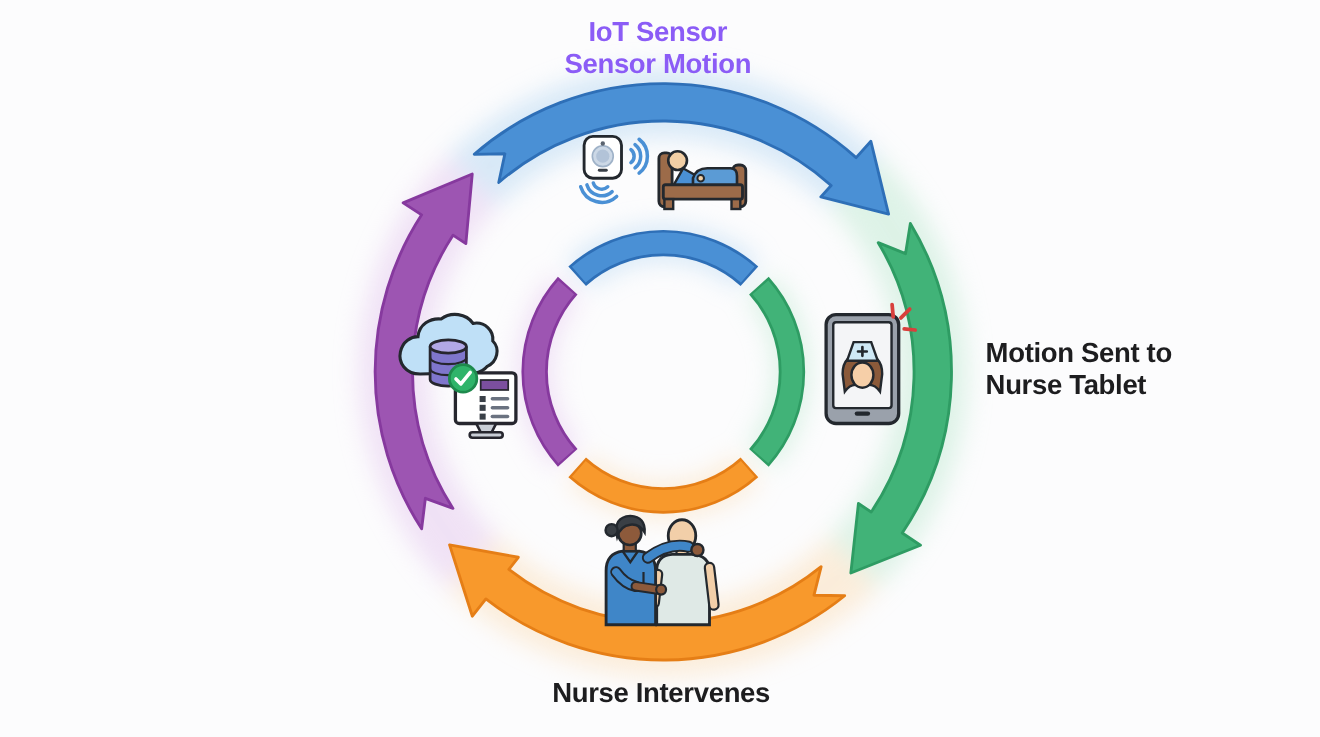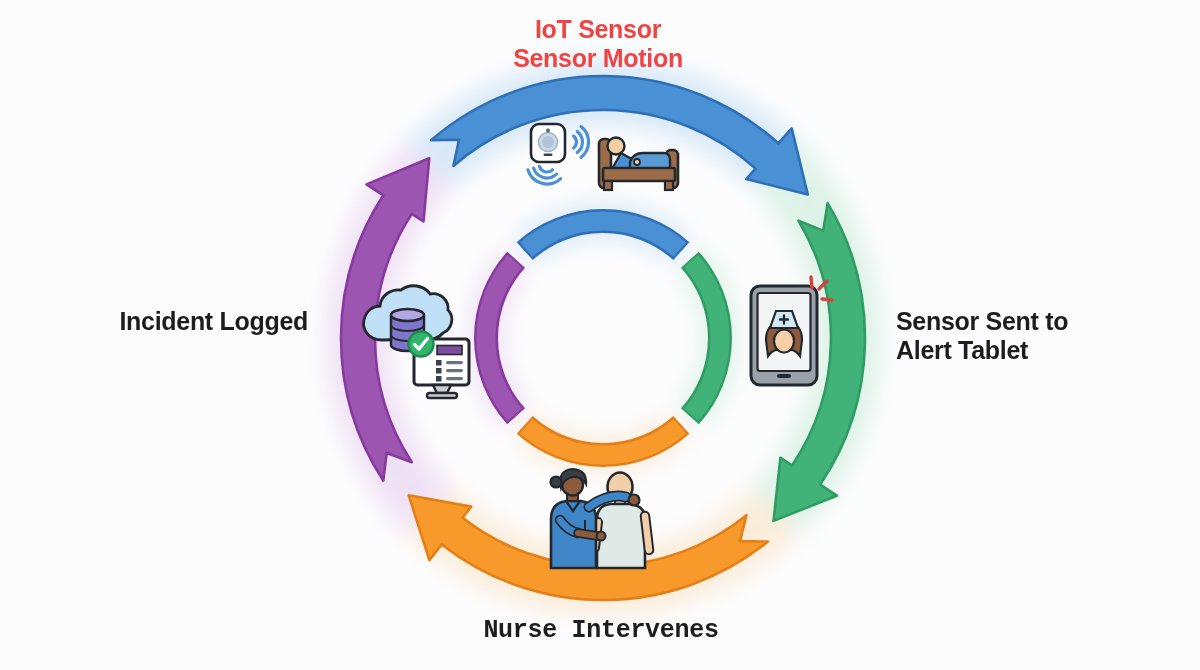--- a/index.html
+++ b/index.html
@@ -16,21 +16,21 @@
     font-weight:700;
     font-size:25px;
     line-height:29px;
     letter-spacing:-0.3px;
     color:#1d1d1f;
     white-space:nowrap;
   }
   #label-top{left:598px;top:15px;transform:translateX(-50%);text-align:center;}
   #label-right{left:896px;top:307px;text-align:left;}
   #label-left{left:0;width:308px;top:307px;text-align:right;}
-  #label-bottom{left:601px;top:616px;transform:translateX(-50%);text-align:left;font-family:Liberation Mono, monospace;}
+  #label-bottom{left:601px;top:616px;transform:translateX(-50%);text-align:left;}
 </style>
 </head>
 <body>
 
 <div class="stage" style="background: rgb(252, 252, 253);">
 
   <svg width="1200" height="670" viewBox="0 0 1200 670">
     <defs>
       <filter id="softblur" x="-40%" y="-40%" width="180%" height="180%">
         <feGaussianBlur stdDeviation="11"></feGaussianBlur>
@@ -160,28 +160,27 @@
         <path d="M589,507 Q608,493 626,497" fill="none" stroke="#3f86c8" stroke-width="7.5" stroke-linecap="round"></path>
         <circle cx="634" cy="500" r="5.5" fill="#8d5a3b" stroke="#23282e" stroke-width="2.2"></circle>
         <rect x="567" y="492" width="11" height="9" fill="#8d5a3b" stroke="#23282e" stroke-width="2"></rect>
         <circle cx="572.5" cy="485" r="10.5" fill="#8d5a3b" stroke="#23282e" stroke-width="2.4"></circle>
         <path d="M561,488 Q557,470 573,469 Q587,470 586,484 Q581,476 573,477 Q564,478 561,488 Z" fill="#3a3f45" stroke="#23282e" stroke-width="2.2"></path>
         <circle cx="556" cy="482" r="5.5" fill="#3a3f45" stroke="#23282e" stroke-width="2.2"></circle>
       </g>
     </g>
   </svg>
 
-  <div class="label" id="label-top" style="color: #ef4444;">
+  <div class="label" id="label-top" style="color: #8b5cf6;">
     <div>IoT Sensor</div>
     <div>Sensor Motion</div>
   </div>
   <div class="label" id="label-right" style="color: rgb(29, 29, 31);">
-    <div>Sensor Sent to</div>
-    <div>Alert Tablet</div>
+    <div>Motion Sent to</div>
+    <div>Nurse Tablet</div>
   </div>
   <div class="label" id="label-bottom" style="color: rgb(29, 29, 31);">
     <div>Nurse Intervenes</div>
   </div>
   <div class="label" id="label-left" style="color: rgb(29, 29, 31);">
-    <div>Incident Logged</div>
   </div>
 
 </div>
 
 </body></html>

